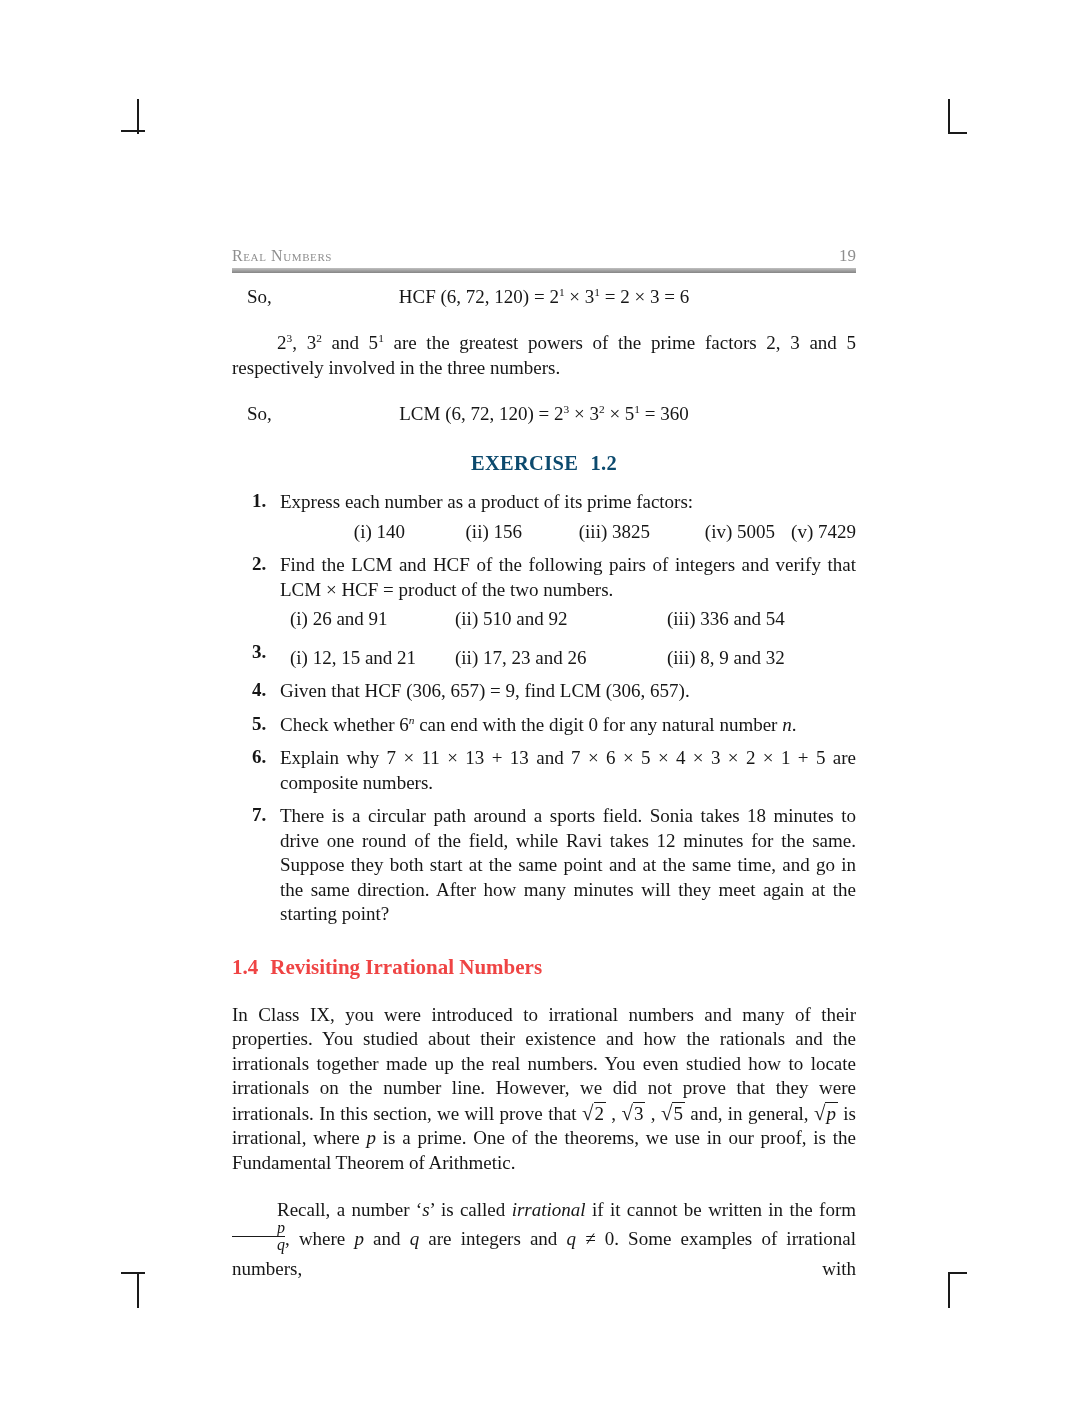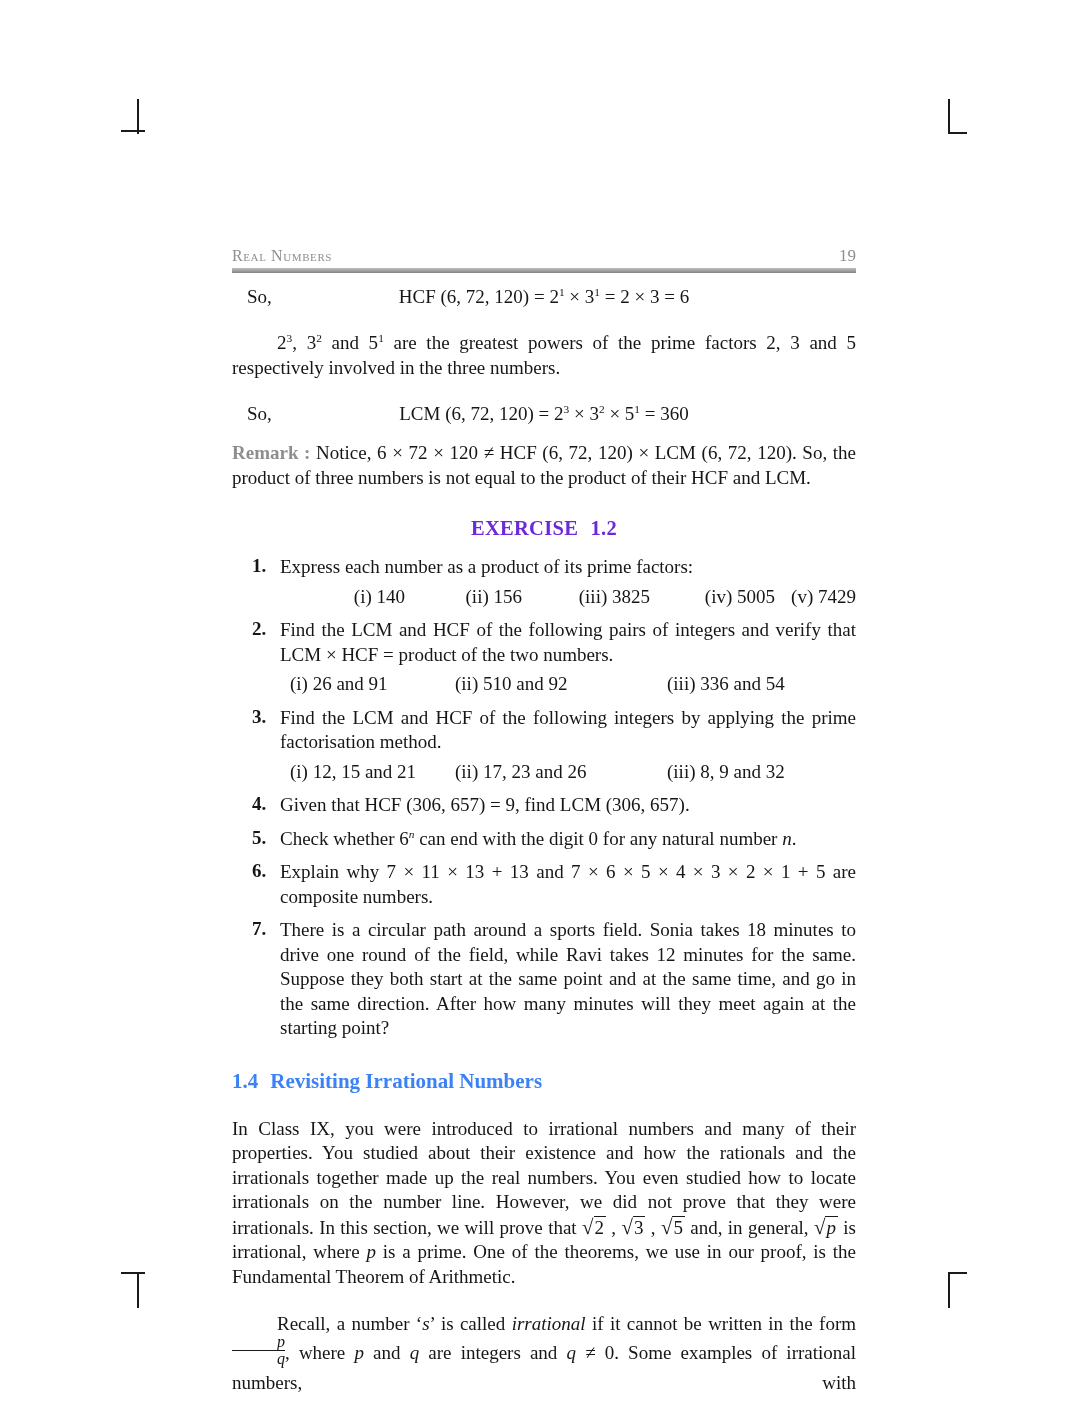--- a/index.html
+++ b/index.html
@@ -25,32 +25,32 @@
   .indent { text-indent:45px; }
   .justify-last { text-align-last:justify; }
 
   sup { font-size:0.6em; line-height:0; vertical-align:super; }
   .it { font-style:italic; }
 
   .remark { margin-top:16px; }
   .remark-label { color:#8e8e8e; font-weight:bold; }
 
   .exercise-title {
-    text-align:center; color:#6d28d9; font-size:20.5px; font-weight:bold;
+    text-align:center; color:#0c4a6e; font-size:20.5px; font-weight:bold;
     margin:27px 0 15px; word-spacing:7px; letter-spacing:0.3px;
   }
 
   .ex-item { display:flex; margin:9px 0; font-size:19px; }
   .ex-num { width:48px; box-sizing:border-box; padding-left:20px; font-weight:bold; flex:none; }
   .ex-body { flex:1; text-align:justify; line-height:24.5px; }
   .opts { display:grid; margin-top:5px; padding-left:10px; text-align:left; }
   .opts5 { grid-template-columns:115px 117px 128px 125px 1fr;text-align:right; }
   .opts3 { grid-template-columns:165px 212px 1fr; }
 
-  .section-heading { color:#3b82f6; font-size:21px; font-weight:bold; margin:28px 0 23px; }
+  .section-heading { color:#ef4444; font-size:21px; font-weight:bold; margin:28px 0 23px; }
   .section-heading .sec-num { margin-right:12px; }
 
   
   .sqrt { white-space:nowrap; }
   .sqrt .rad { font-size:1.1em; }
   .sqrt .rnd { border-top:1.6px solid #1a1a1a; padding:0 2px 0 1px; }
 
   
   .frac {
     display:inline-flex; flex-direction:column; vertical-align:middle;
@@ -88,24 +88,20 @@
       <span>HCF (6, 72, 120) = 2<sup>1</sup> × 3<sup>1</sup> = 2 × 3 = 6</span>
     </div>
 
     <p class="para indent">2<sup>3</sup>, 3<sup>2</sup> and 5<sup>1</sup> are the greatest powers of the prime factors 2, 3 and 5 respectively involved in the three numbers.</p>
 
     <div class="so-line">
       <span class="so-label">So,</span>
       <span>LCM (6, 72, 120) = 2<sup>3</sup> × 3<sup>2</sup> × 5<sup>1</sup> = 360</span>
     </div>
 
-    <p class="para remark">
-      <span class="remark-label">Remark :</span>
-      <span>Notice, 6 × 72 × 120 ≠ HCF (6, 72, 120) × LCM (6, 72, 120). So, the product of three numbers is not equal to the product of their HCF and LCM.</span>
-    </p>
 
     <h2 class="exercise-title">EXERCISE 1.2</h2>
 
     <div class="ex-item">
       <span class="ex-num">1.</span>
       <div class="ex-body">
         <span>Express each number as a product of its prime factors:</span>
         <div class="opts opts5">
           <span>(i) 140</span>
           <span>(ii) 156</span>
@@ -124,21 +120,20 @@
           <span>(i) 26 and 91</span>
           <span>(ii) 510 and 92</span>
           <span>(iii) 336 and 54</span>
         </div>
       </div>
     </div>
 
     <div class="ex-item">
       <span class="ex-num">3.</span>
       <div class="ex-body">
-        <span>Find the LCM and HCF of the following integers by applying the prime factorisation method.</span>
         <div class="opts opts3">
           <span>(i) 12, 15 and 21</span>
           <span>(ii) 17, 23 and 26</span>
           <span>(iii) 8, 9 and 32</span>
         </div>
       </div>
     </div>
 
     <div class="ex-item">
       <span class="ex-num">4.</span>

